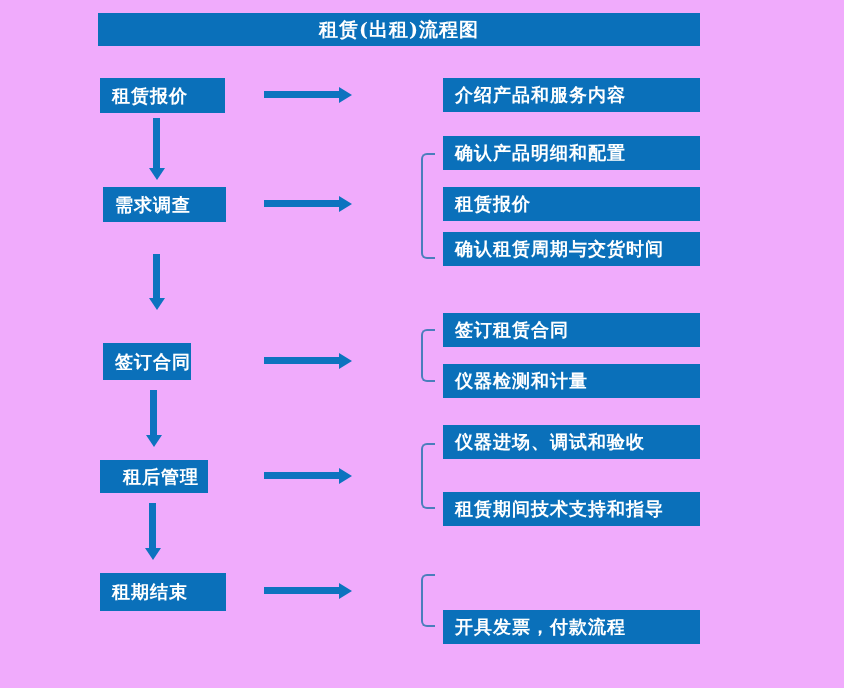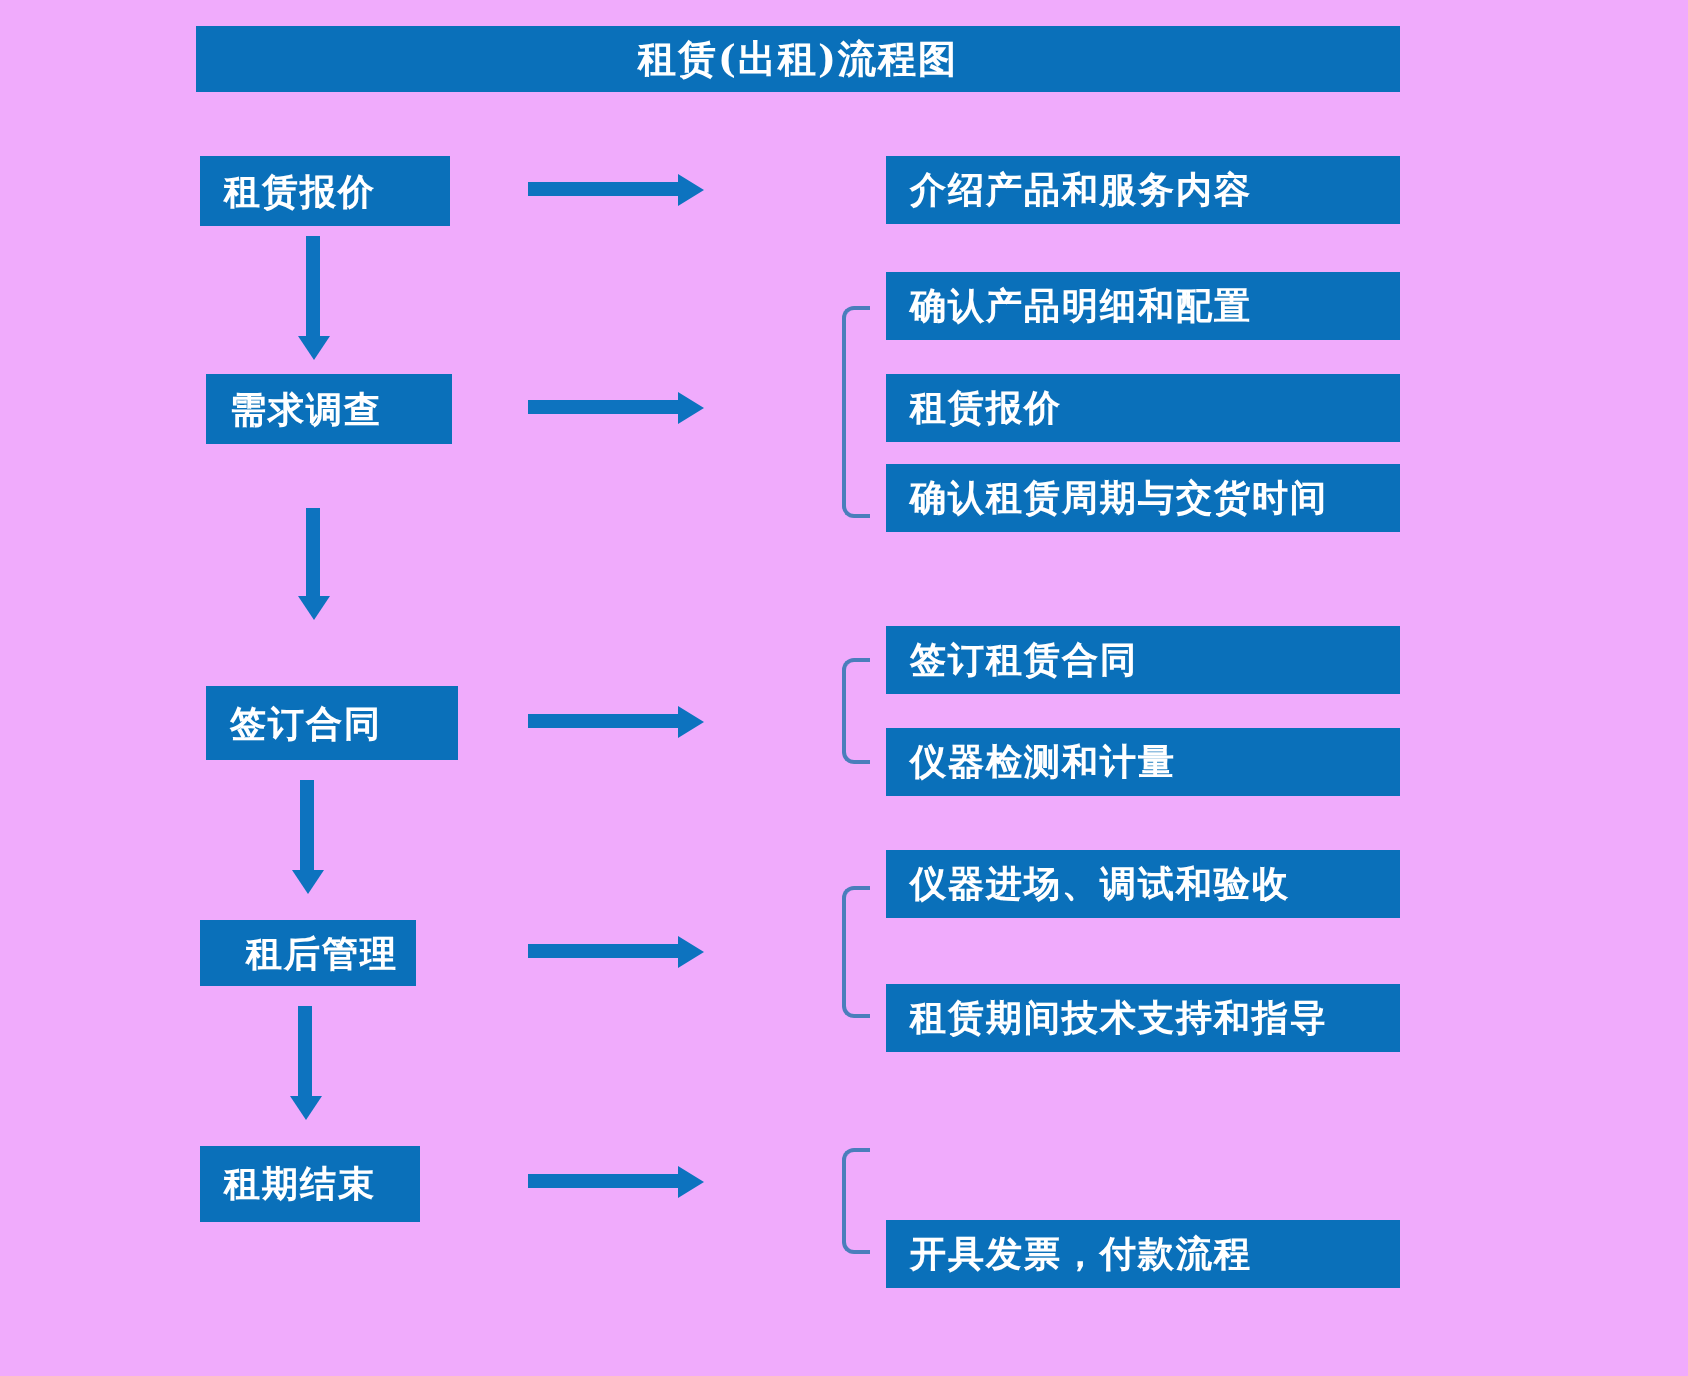--- a/index.html
+++ b/index.html
@@ -42,23 +42,23 @@
 </style>
 </head>
 <body>
 
 <div class="canvas" style="--boxblue: #0a70ba; --arrowblue: #0d73bf; --bracketblue: #4a7ebc; background: #f0abfc; text-align: right;">
 
   <div class="titlebar">租赁(出租)流程图</div>
 
   <div class="lbox" style="left:100px; top:78px;  width:125px; height:35px;">租赁报价</div>
   <div class="lbox" style="left:103px; top:187px; width:123px; height:35px;">需求调查</div>
-  <div class="lbox" style="left:103px; top:343px; width:126px; height:37px;">签订合同</div>
+  <div class="lbox" style="left:103px; top:343px; width:88px; height:37px;">签订合同</div>
   <div class="lbox" style="left:100px; top:460px; width:108px; height:33px;padding-left:23px;">租后管理</div>
-  <div class="lbox" style="left:100px; top:573px; width:110px; height:38px;">租期结束</div>
+  <div class="lbox" style="left:100px; top:573px; width:126px; height:38px;">租期结束</div>
 
   <div class="rbox" style="top:78px;">介绍产品和服务内容</div>
 
   <div class="rbox" style="top:136px;">确认产品明细和配置</div>
   <div class="rbox" style="top:187px;">租赁报价</div>
   <div class="rbox" style="top:232px;">确认租赁周期与交货时间</div>
 
   <div class="rbox" style="top:313px;">签订租赁合同</div>
   <div class="rbox" style="top:364px;">仪器检测和计量</div>
 

